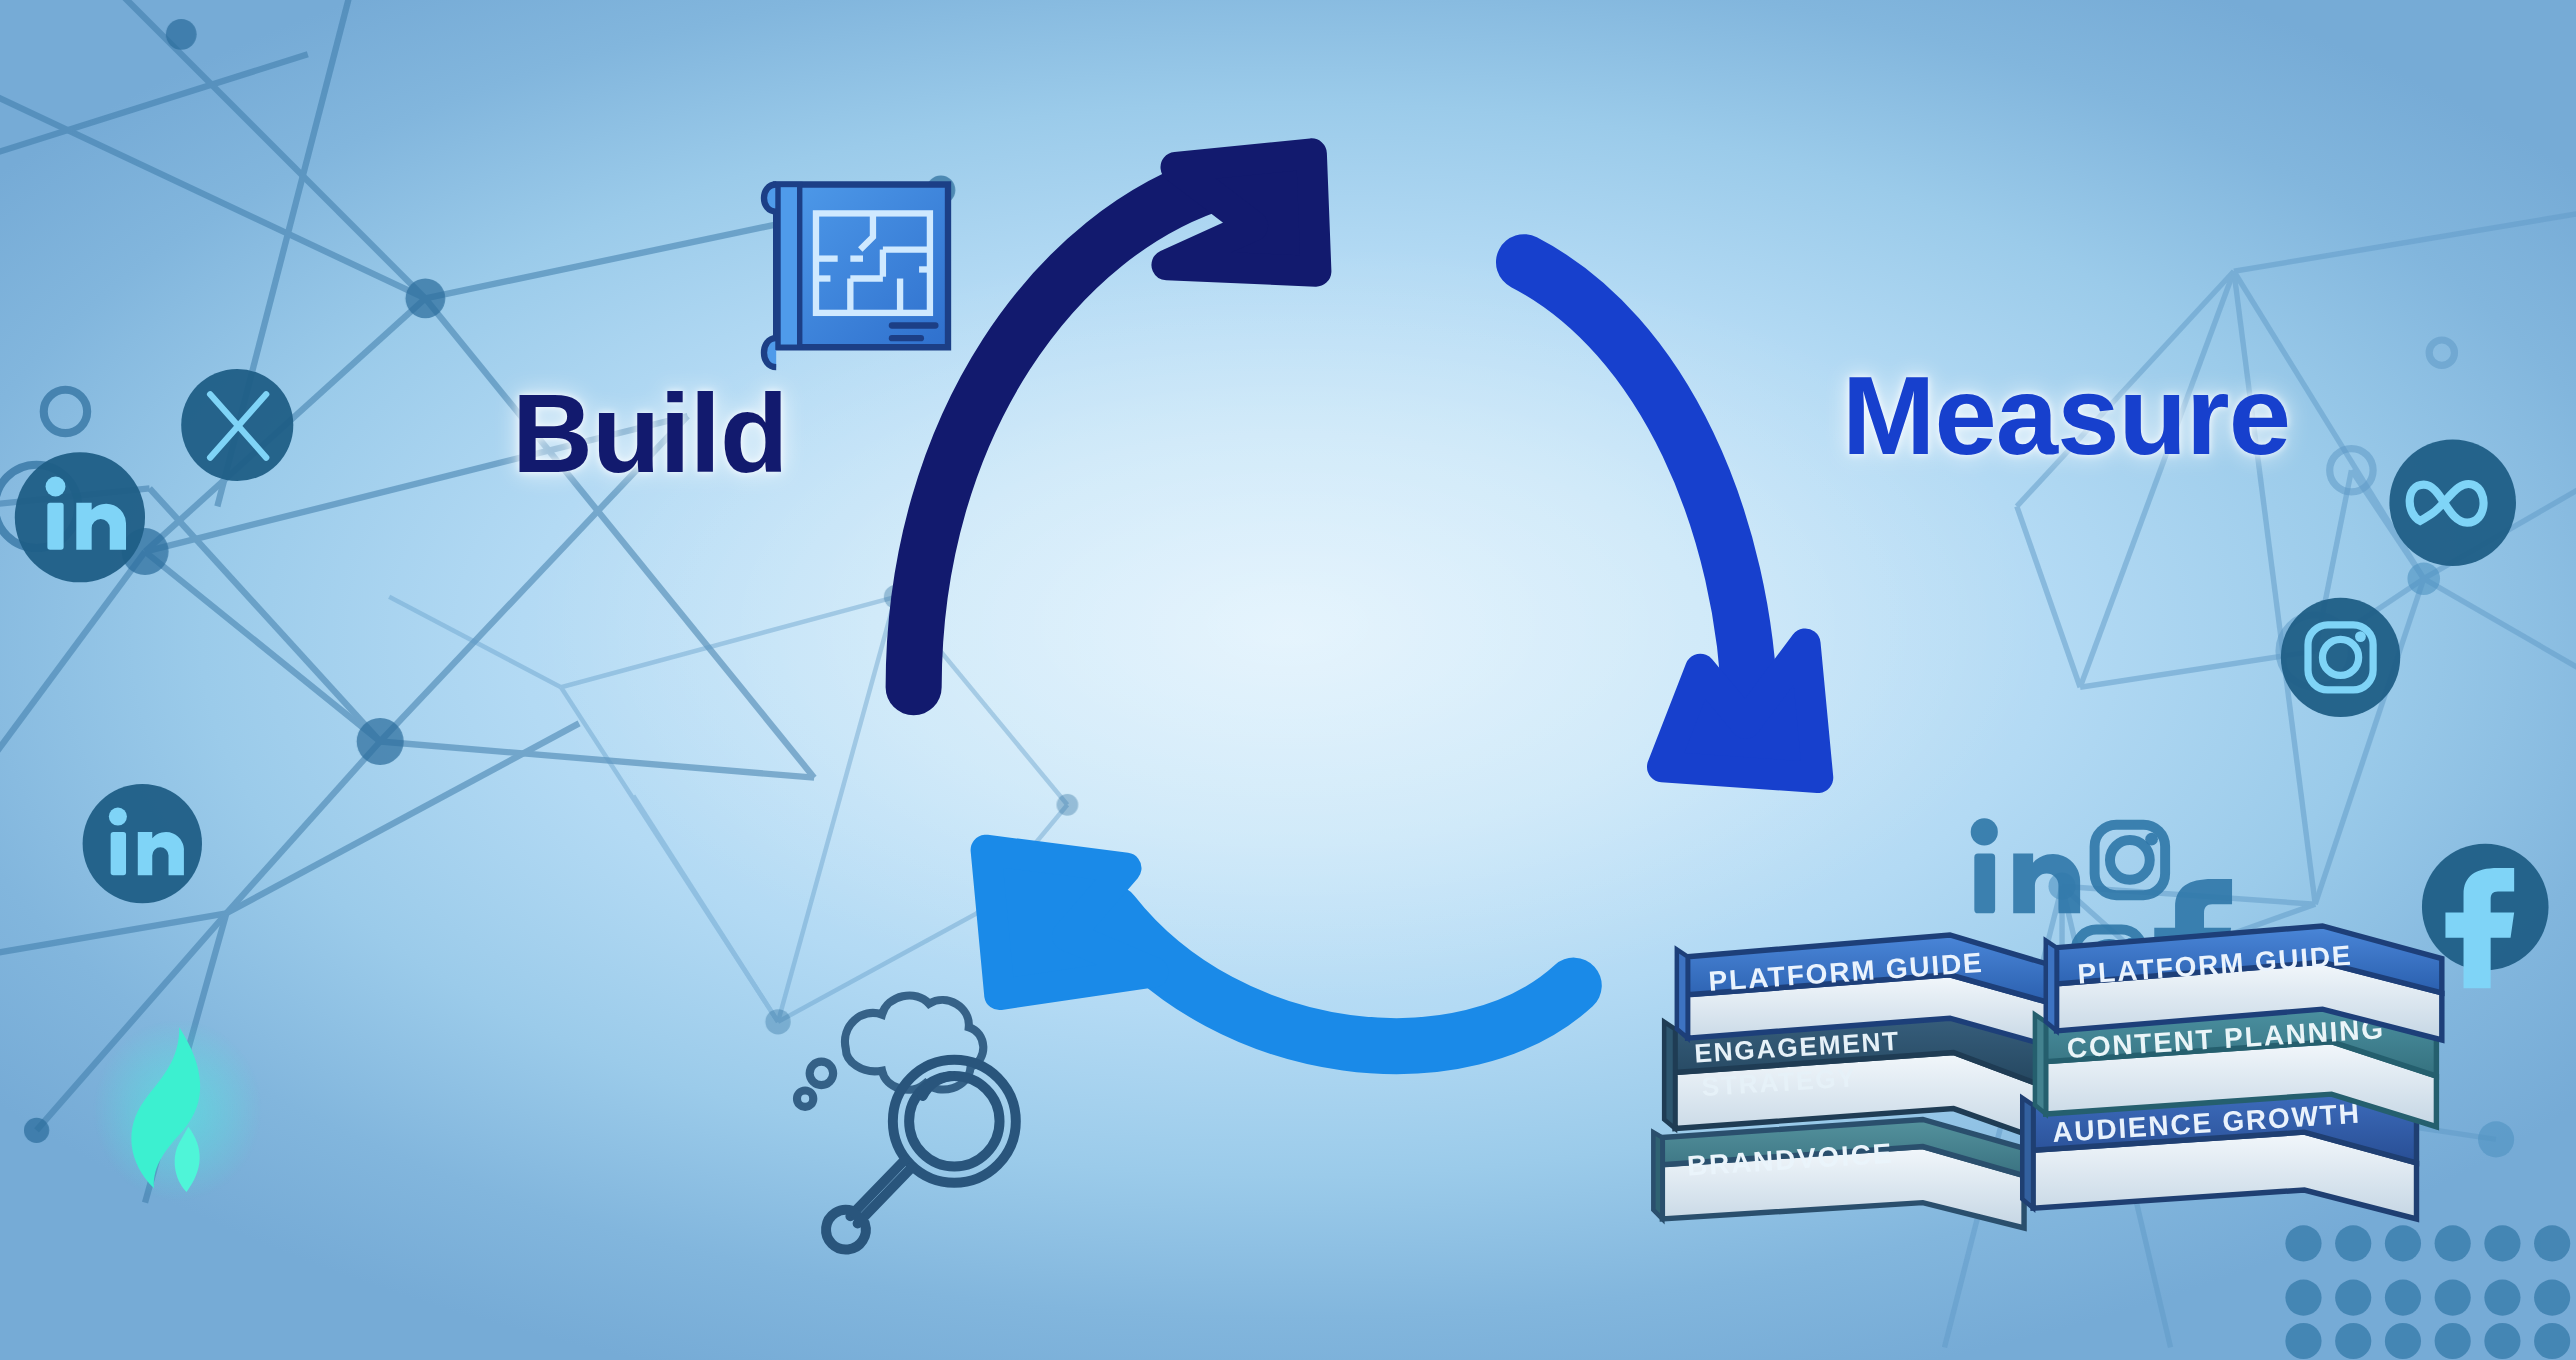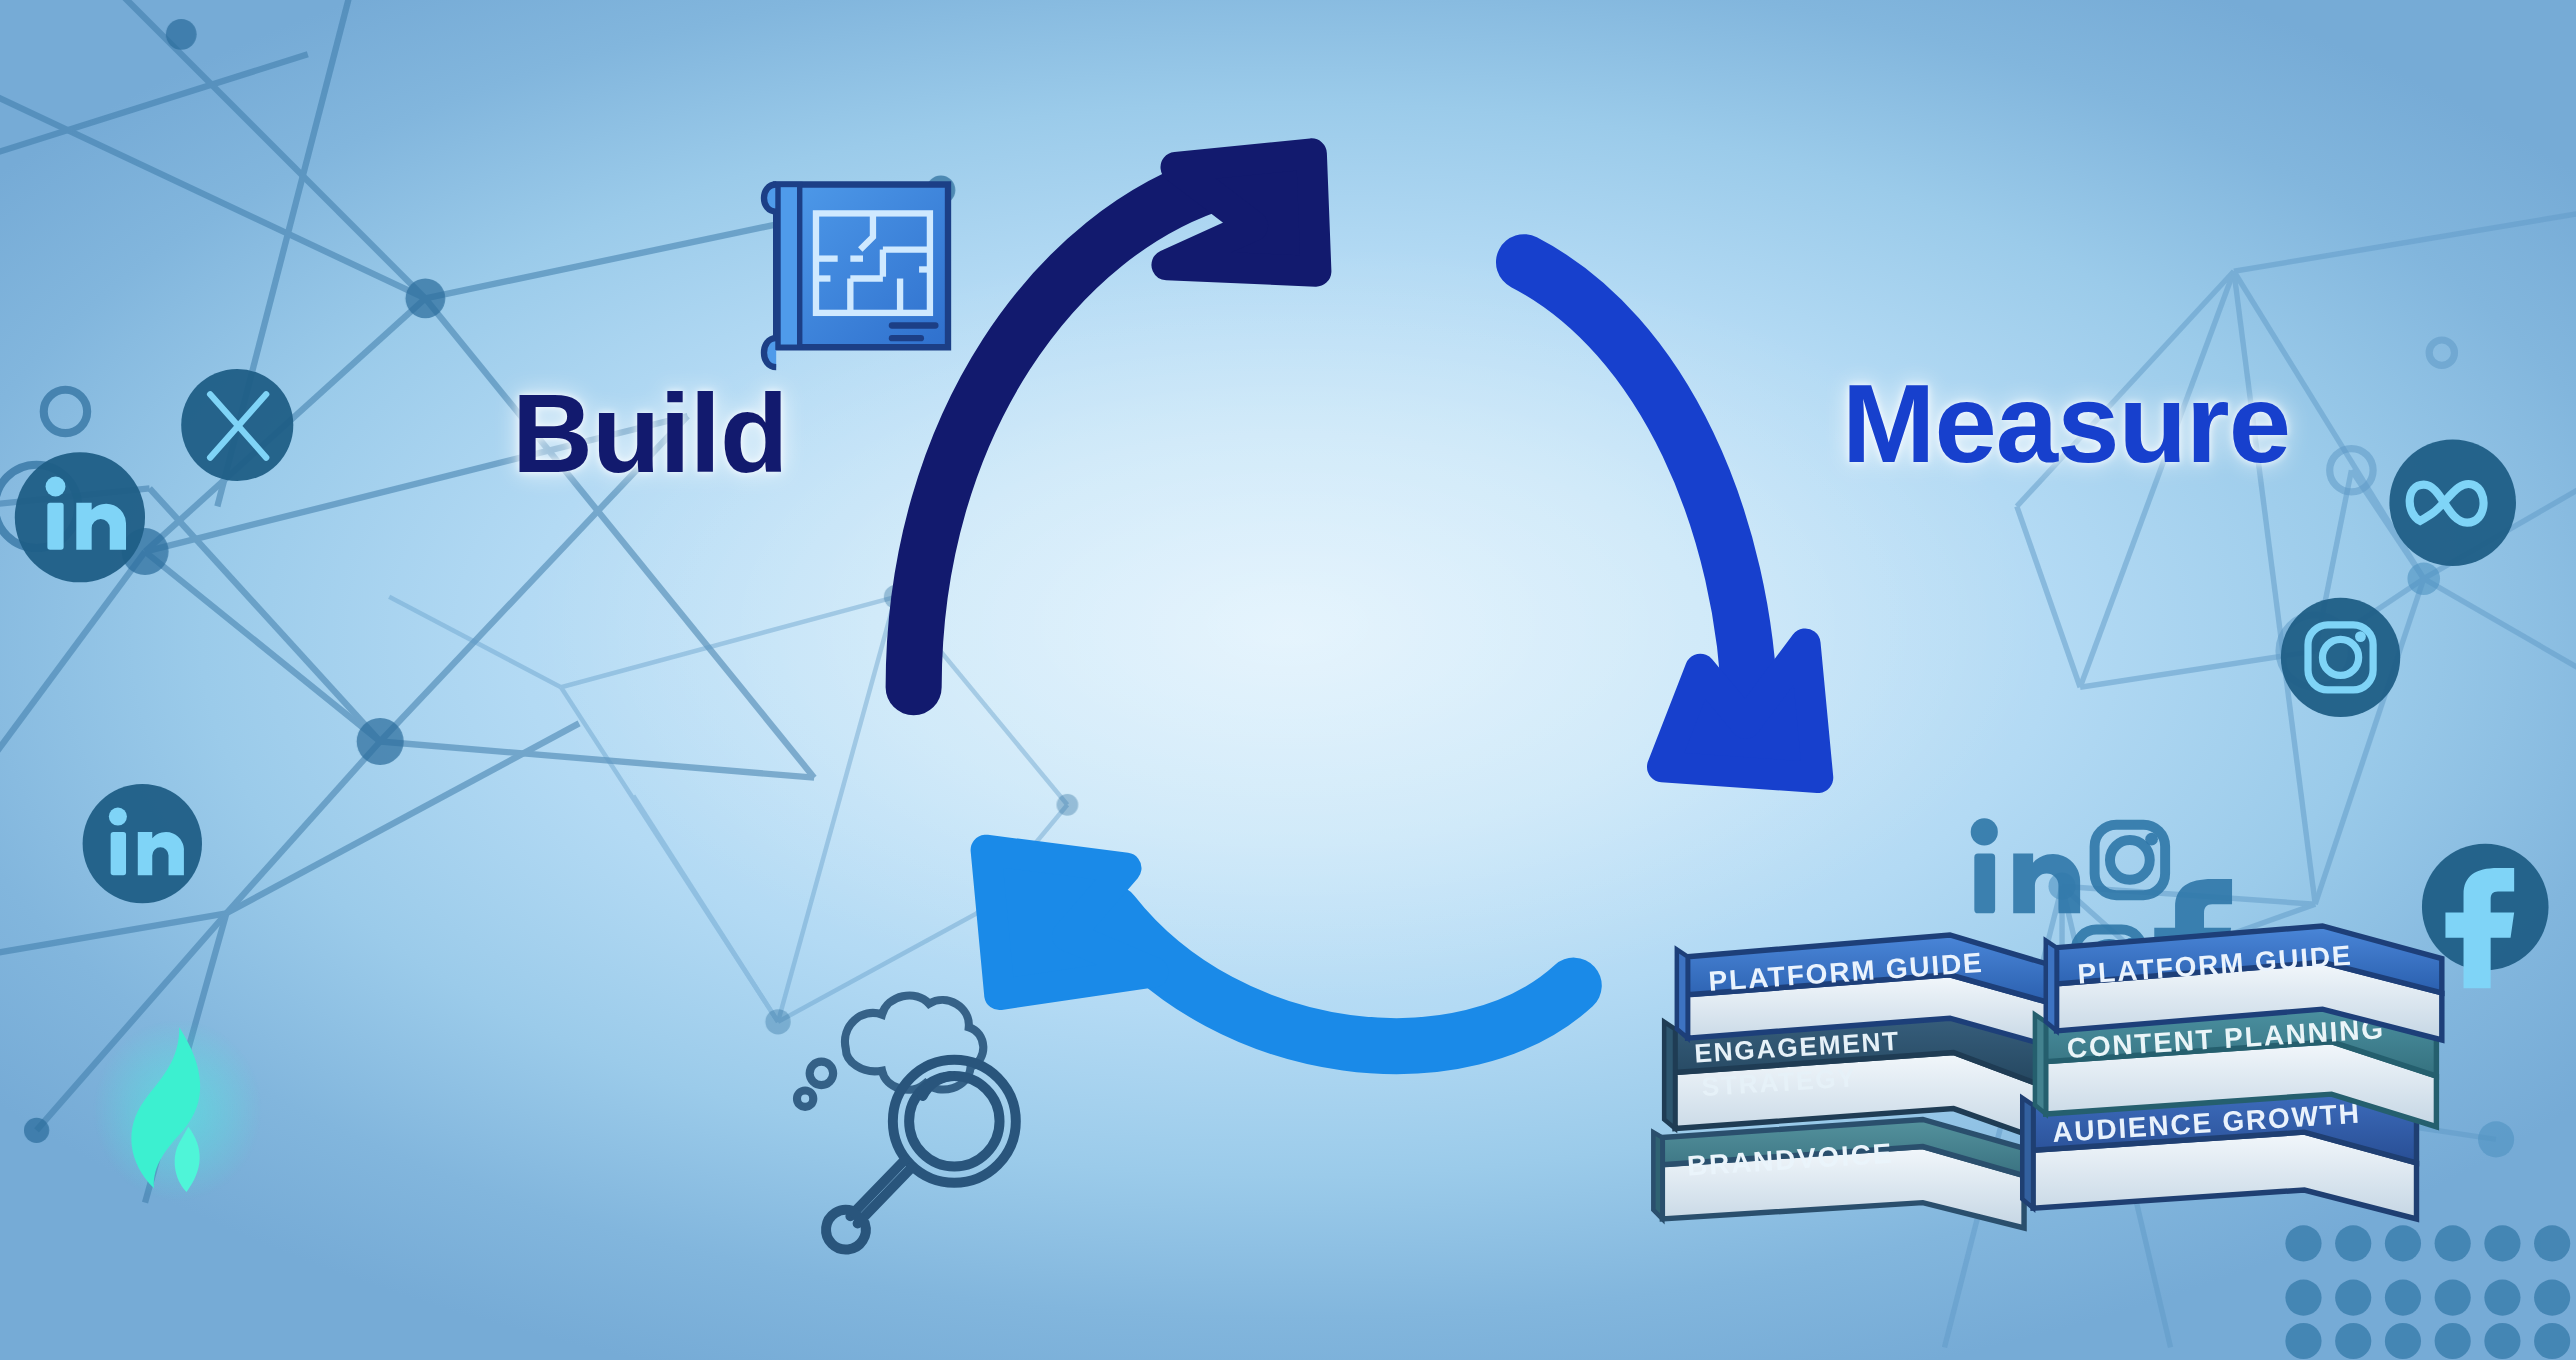--- a/index.html
+++ b/index.html
@@ -26,21 +26,21 @@
 
   .word{
     position:absolute;
     font-weight:bold;
     letter-spacing:-0.9px;
     white-space:nowrap;
     line-height:1;
     text-shadow:0 0 23.5px rgba(255,255,255,.85), 0 0 7.2px rgba(255,255,255,.9);
   }
   #w-build{left:512px;top:378px;font-size:112px;color:#121a6e;}
-  #w-measure{left:1842px;top:368px;font-size:112px;color:#1740cd;}
+  #w-measure{left:1842px;top:360px;font-size:112px;color:#1740cd;}
   #w-learn{left:1138px;top:1111px;font-size:112px;color:#1a8ae8;}
 
   .flame-wrap{position:absolute;left:96px;top:1020px;width:163px;height:181px;z-index:7;}
   .flame-glow{position:absolute;left:-36px;top:-36px;width:235px;height:253px;
     background:radial-gradient(ellipse 50% 50% at 50% 50%, rgba(64,255,226,.45) 0%, rgba(64,255,226,.18) 45%, rgba(64,255,226,0) 72%);}
 </style>
 </head>
 <body>
 
 <div id="stage">

